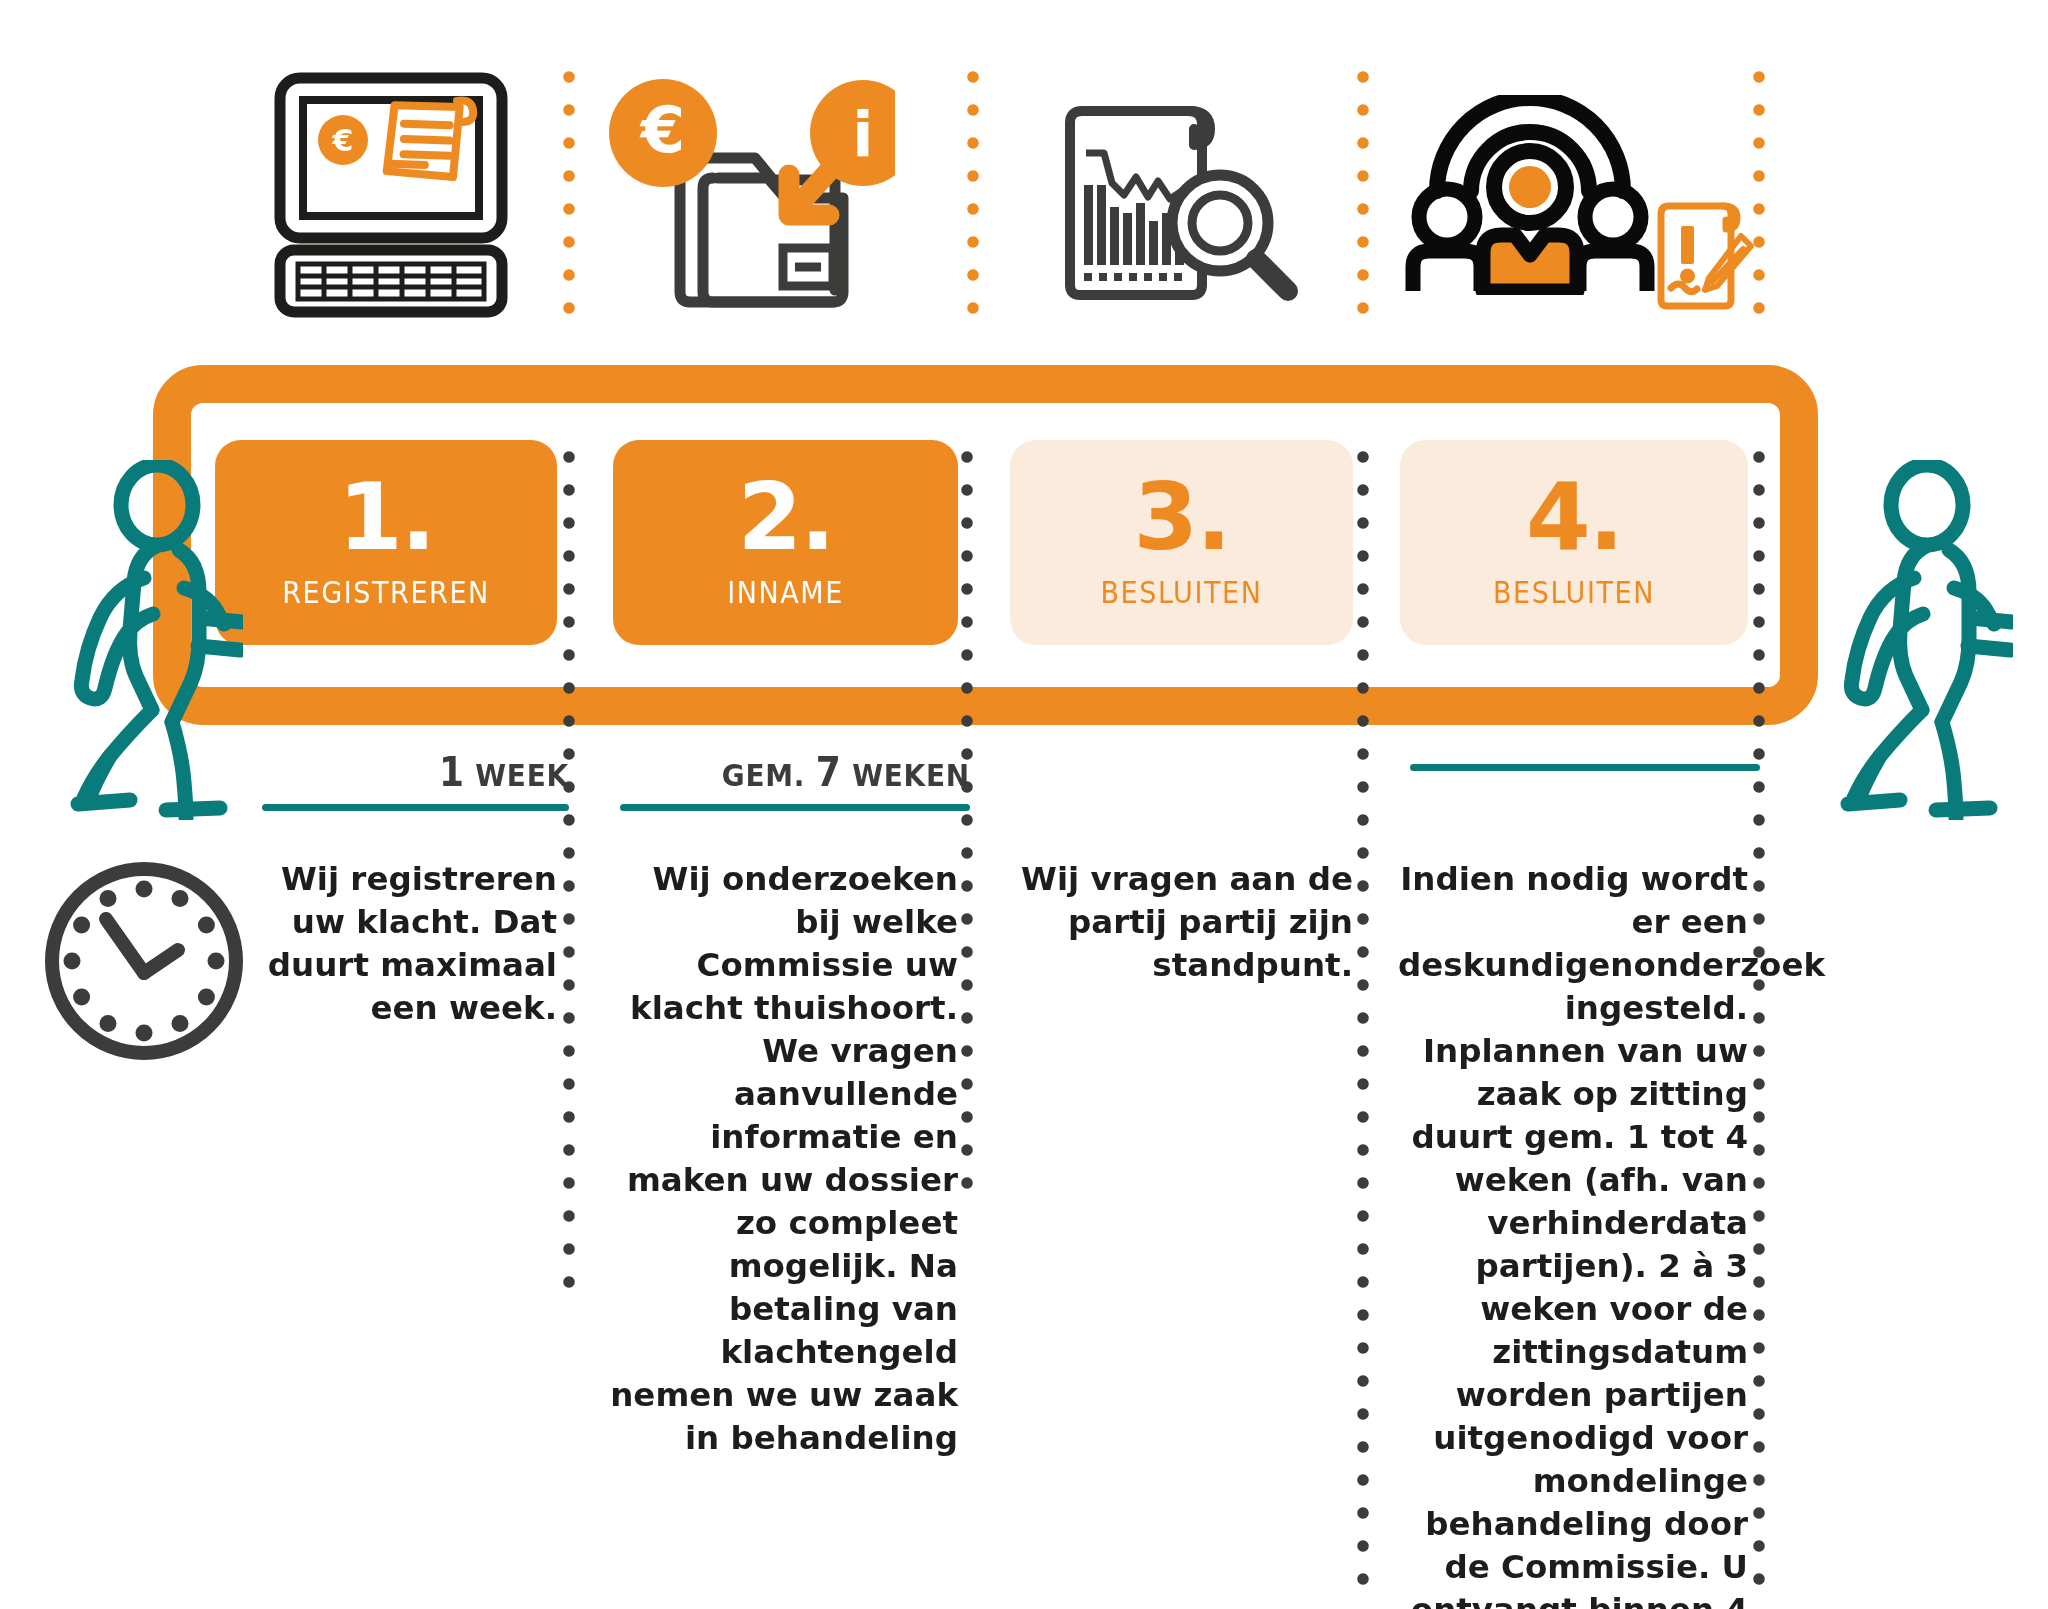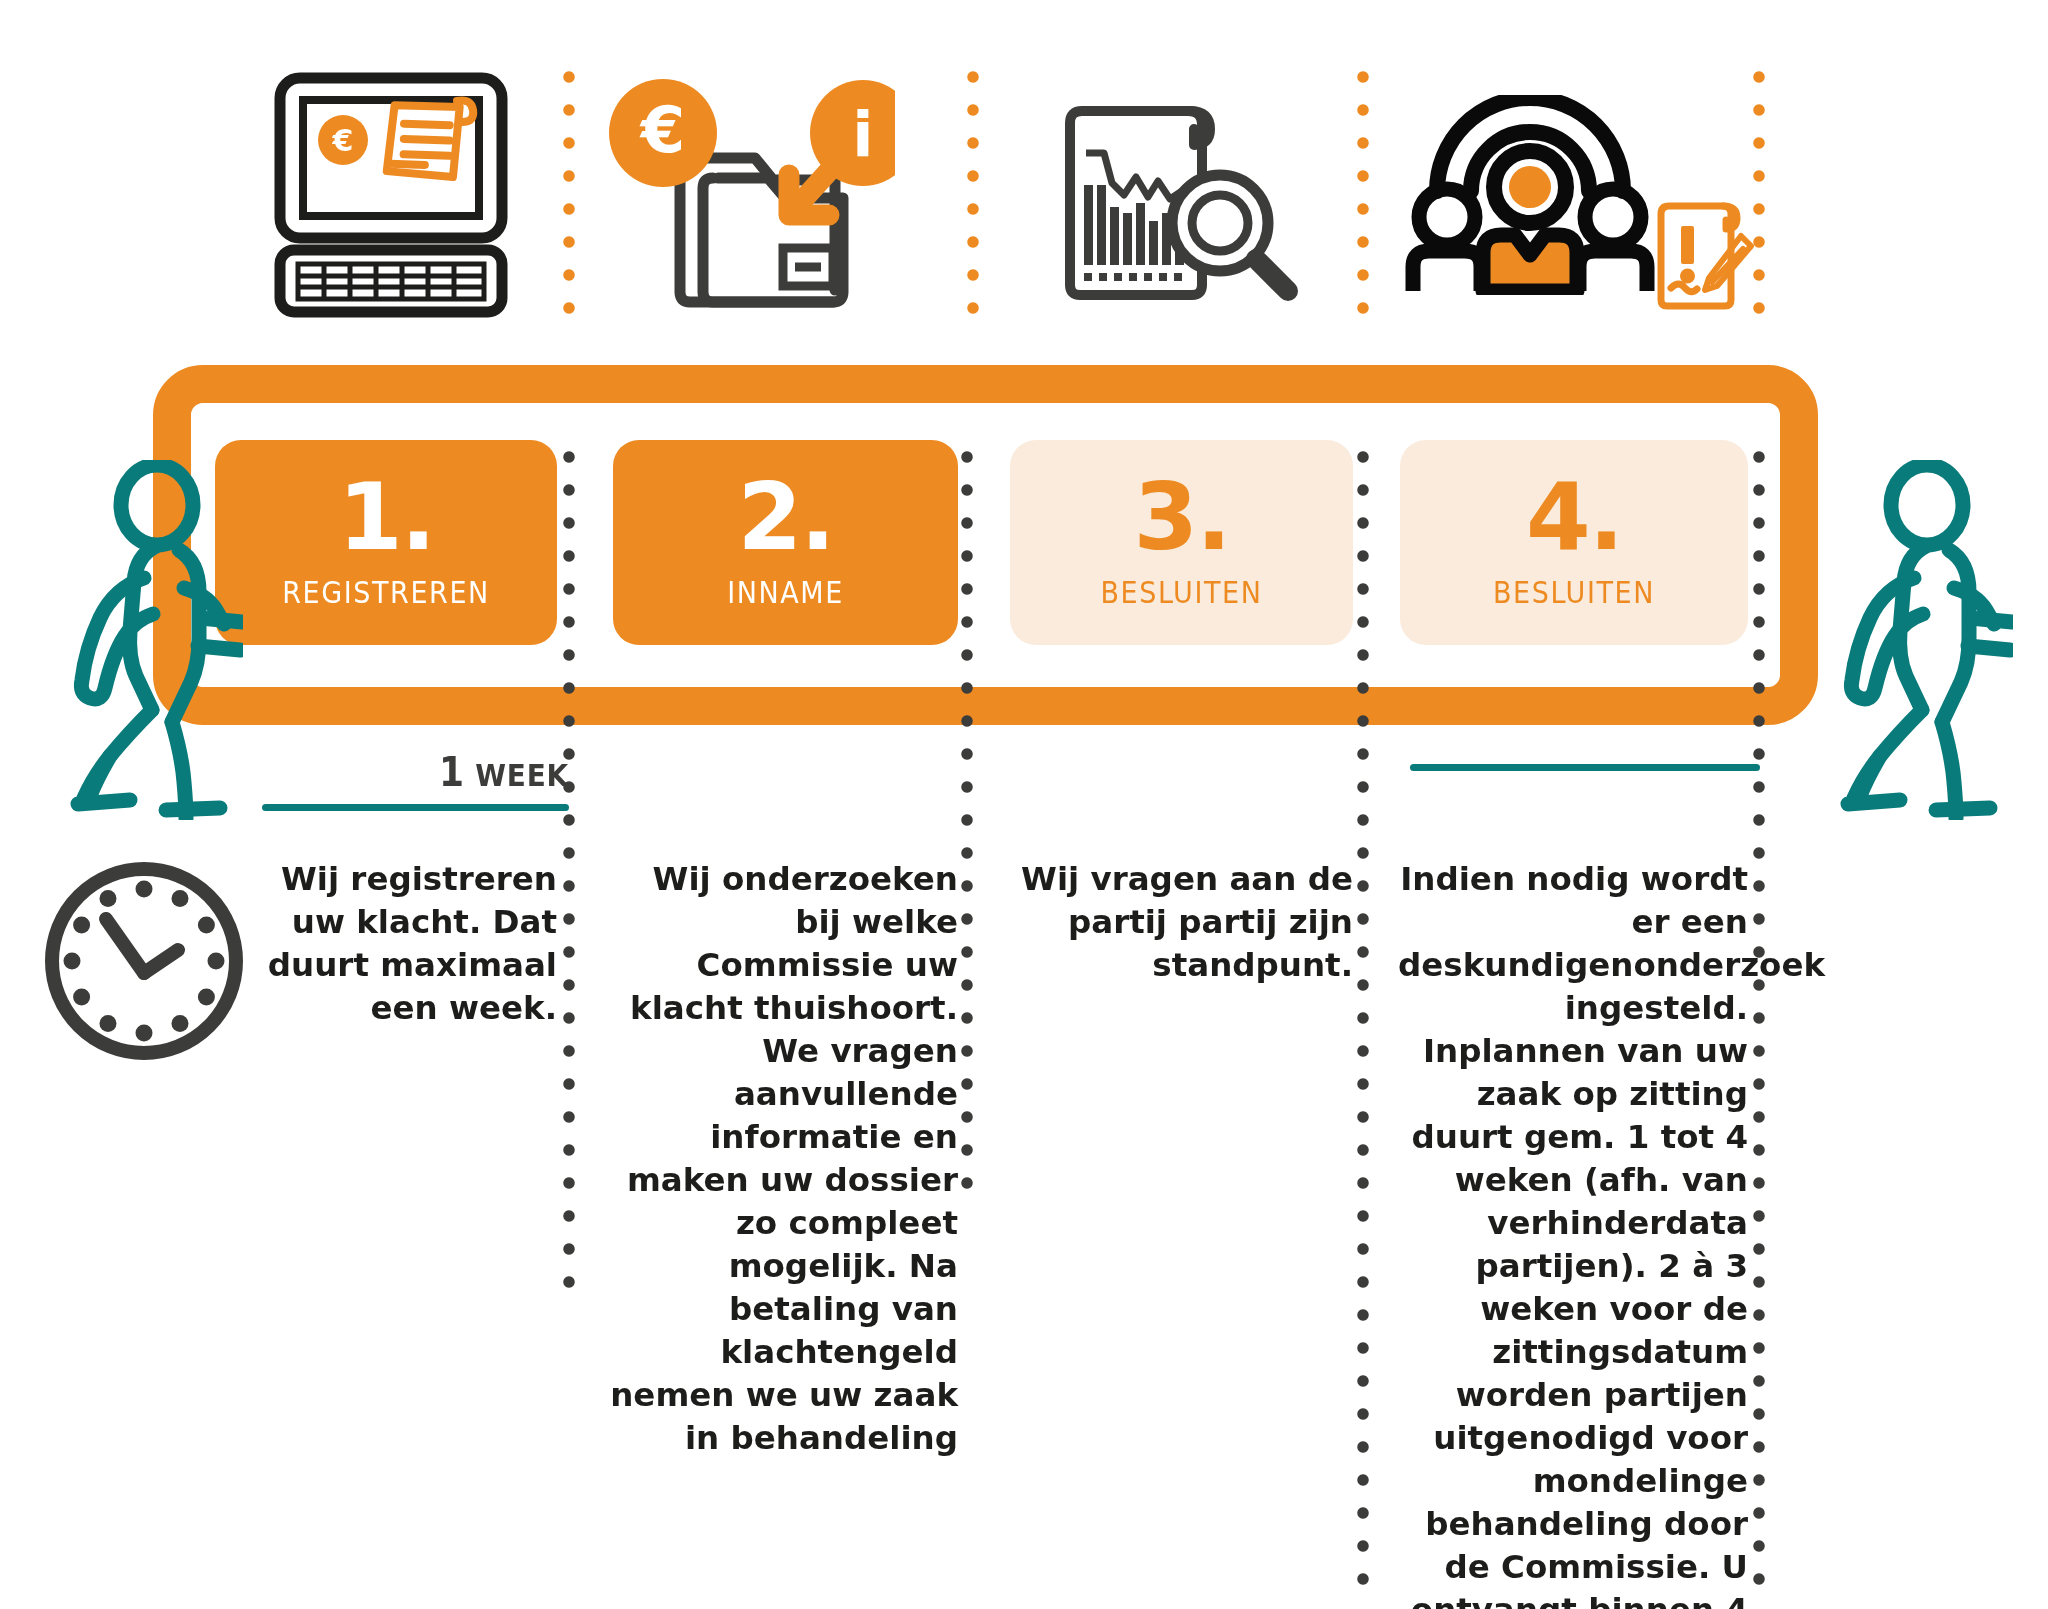--- a/index.html
+++ b/index.html
@@ -242,20 +242,24 @@
       <div class="step-label">BESLUITEN</div>
     </div>
   </div>
 
   <div class="durations">
     <div class="dur-cell" style="left:250px; width:307px;">
       <div class="dur-text"><span class="big">1</span> <span>WEEK</span></div>
       <div class="rule"></div>
     </div>
 
+    <div class="dur-cell" style="left:608px; width:350px;">
+      <div class="dur-text"><span>GEM.</span> <span class="big">7</span> <span>WEKEN</span></div>
+      <div class="rule"></div>
+    </div>
 
 
     <div class="dur-cell" style="left:1398px; width:350px;">
       <div class="rule"></div>
     </div>
   </div>
 
   <div class="bodies">
     <div class="body-col" style="left:250px; width:307px;">Wij registreren uw klacht. Dat duurt maximaal een week.</div>
     <div class="body-col" style="left:608px; width:350px;">Wij onderzoeken bij welke Commissie uw klacht thuishoort. We vragen aanvullende informatie en maken uw dossier zo compleet mogelijk. Na betaling van klachtengeld nemen we uw zaak in behandeling</div>

